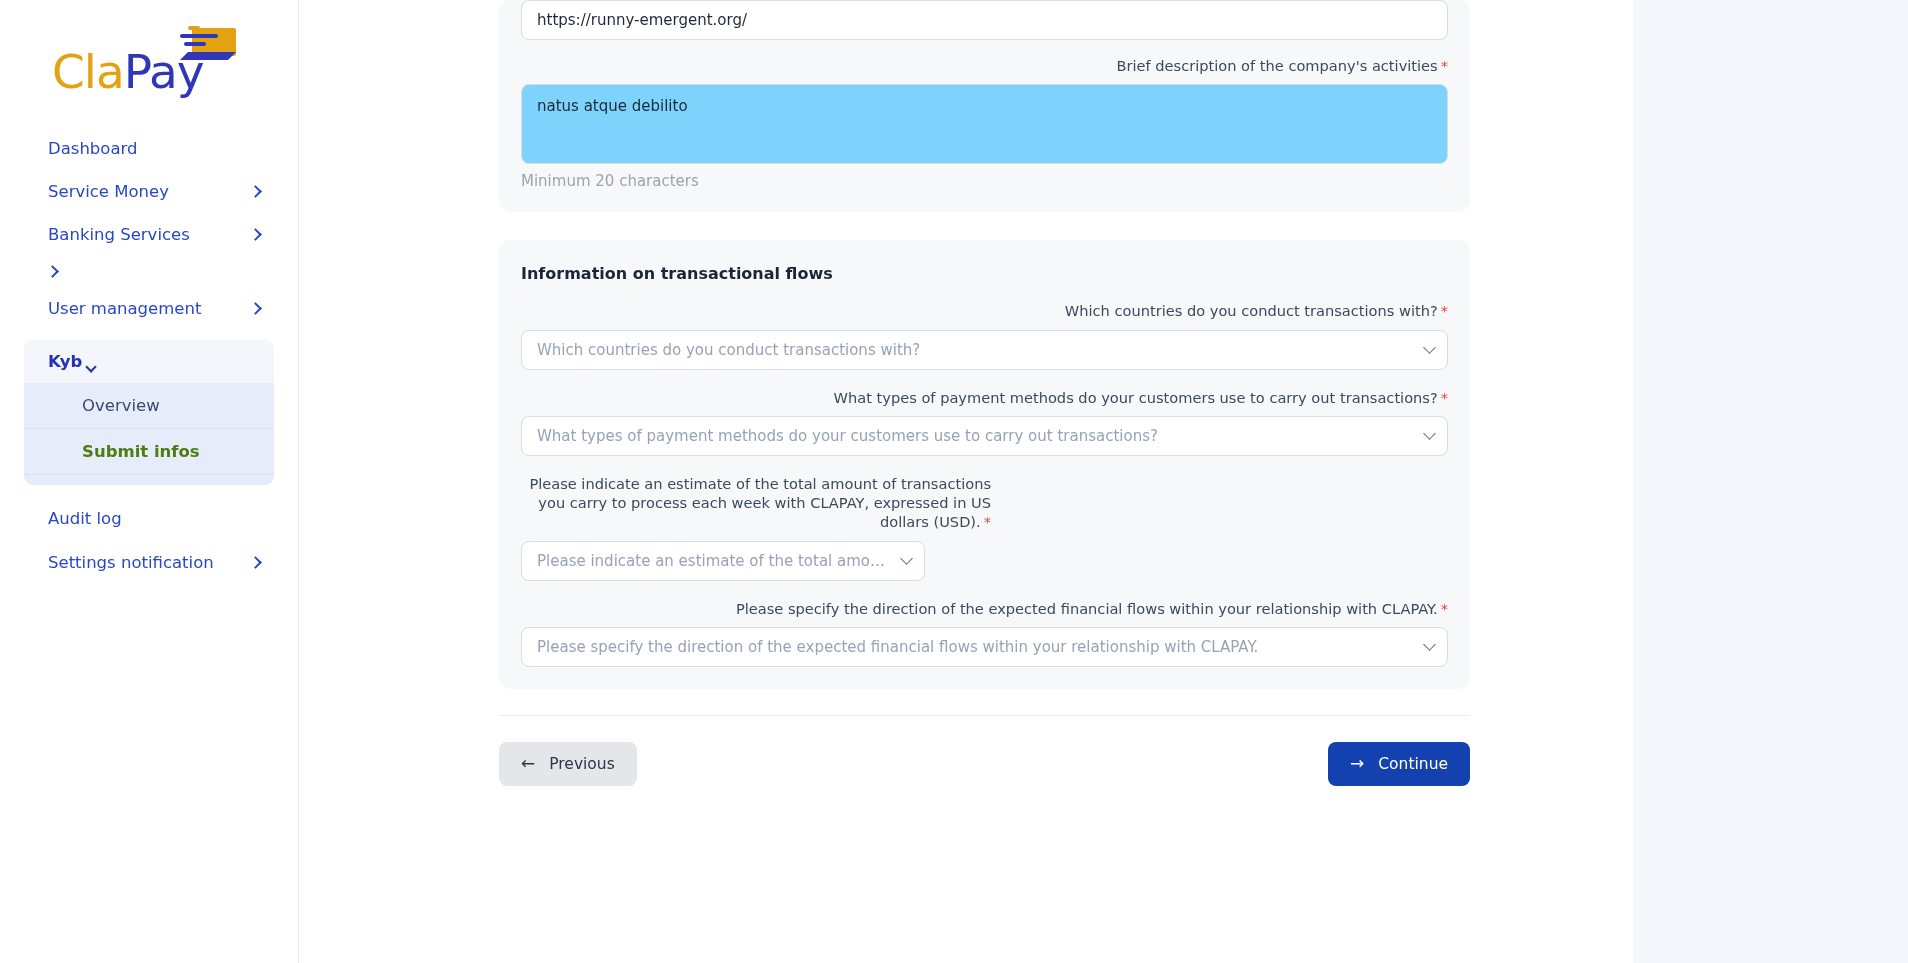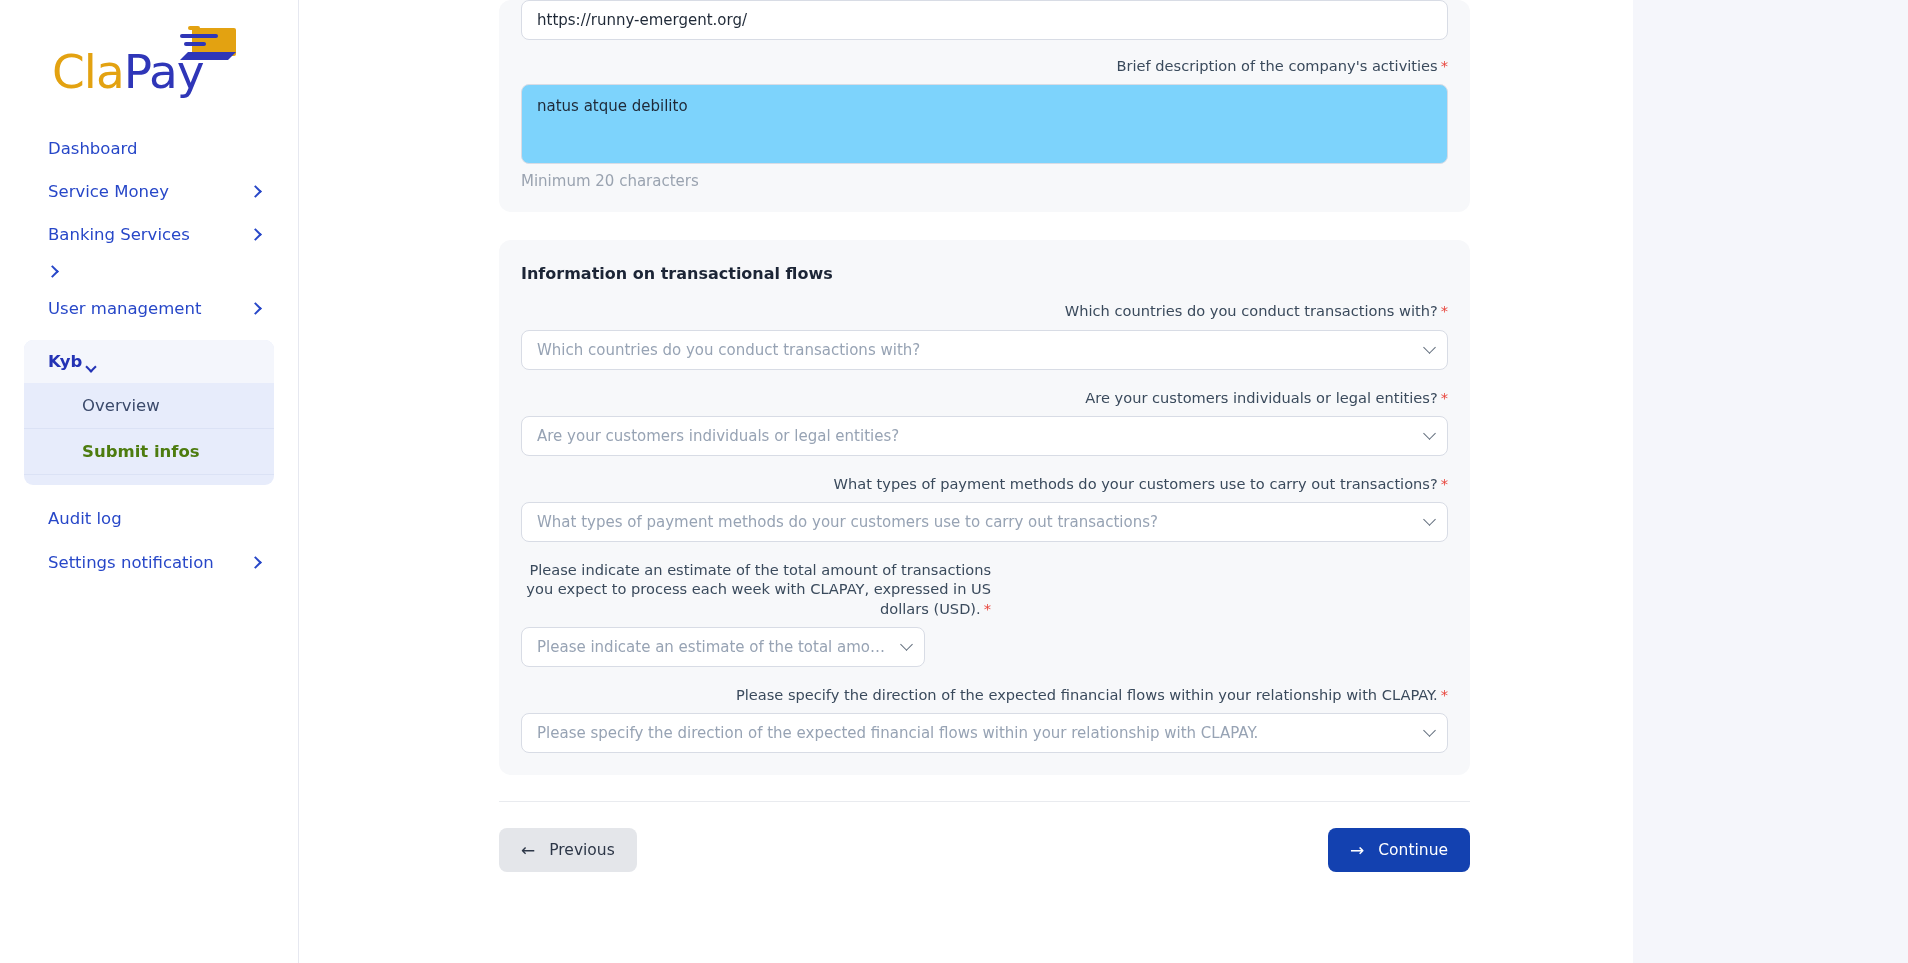--- a/index.html
+++ b/index.html
@@ -226,43 +226,34 @@
           <div class="field">
             <div class="label">
               <span>Which countries do you conduct transactions with?</span><span class="req">*</span>
             </div>
             <div class="select-box">
               <span class="ph">Which countries do you conduct transactions with?</span>
               <span class="sel-chev"></span>
             </div>
           </div>
 
-          <div class="field">
-            <div class="label">
-              <span>Are your customers individuals or legal entities?</span><span class="req">*</span>
-            </div>
-            <div class="select-box">
-              <span class="ph">Are your customers individuals or legal entities?</span>
-              <span class="sel-chev"></span>
-            </div>
-          </div>
 
           <div class="field">
             <div class="label">
               <span>What types of payment methods do your customers use to carry out transactions?</span><span class="req">*</span>
             </div>
             <div class="select-box">
               <span class="ph">What types of payment methods do your customers use to carry out transactions?</span>
               <span class="sel-chev"></span>
             </div>
           </div>
 
           <div class="field">
             <div class="label" style="max-width:470px;">
-              <span>Please indicate an estimate of the total amount of transactions you expect to process each week with CLAPAY, expressed in US dollars (USD).</span><span class="req">*</span>
+              <span>Please indicate an estimate of the total amount of transactions you carry to process each week with CLAPAY, expressed in US dollars (USD).</span><span class="req">*</span>
             </div>
             <div class="select-box narrow">
               <span class="ph">Please indicate an estimate of the total amount of transac...</span>
               <span class="sel-chev"></span>
             </div>
           </div>
 
           <div class="field" style="margin-bottom:0;">
             <div class="label">
               <span>Please specify the direction of the expected financial flows within your relationship with CLAPAY.</span><span class="req">*</span>

